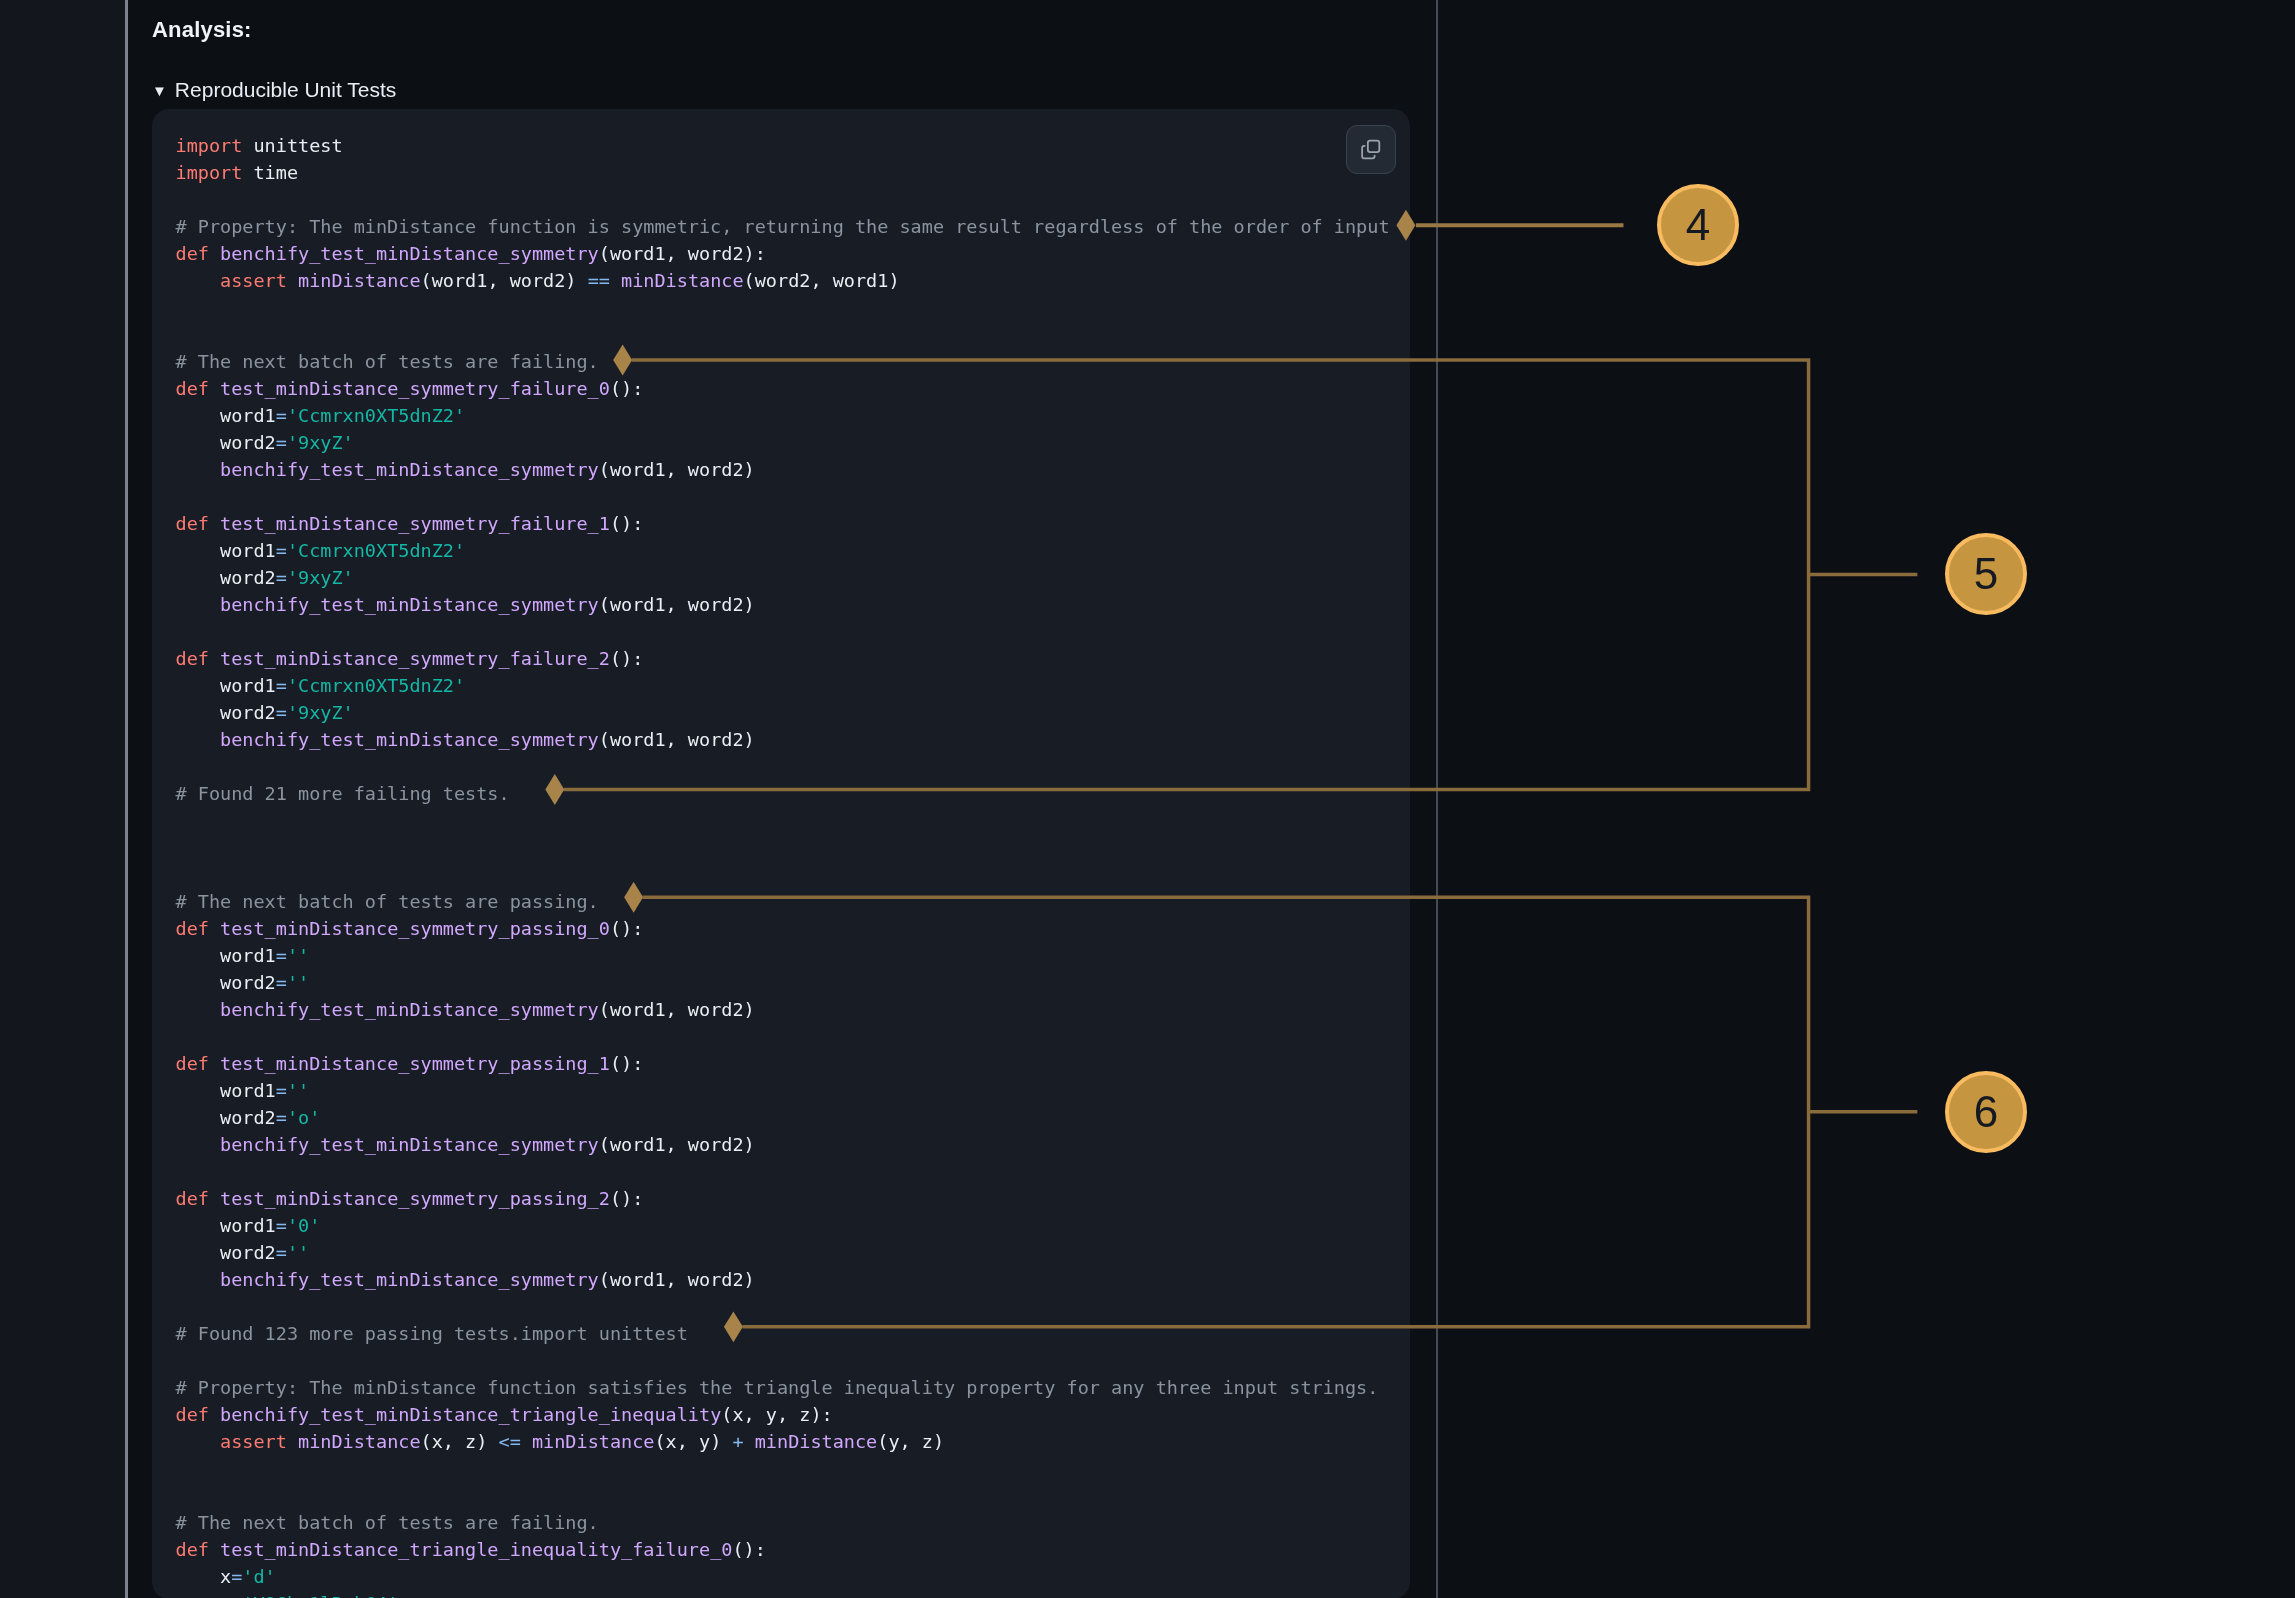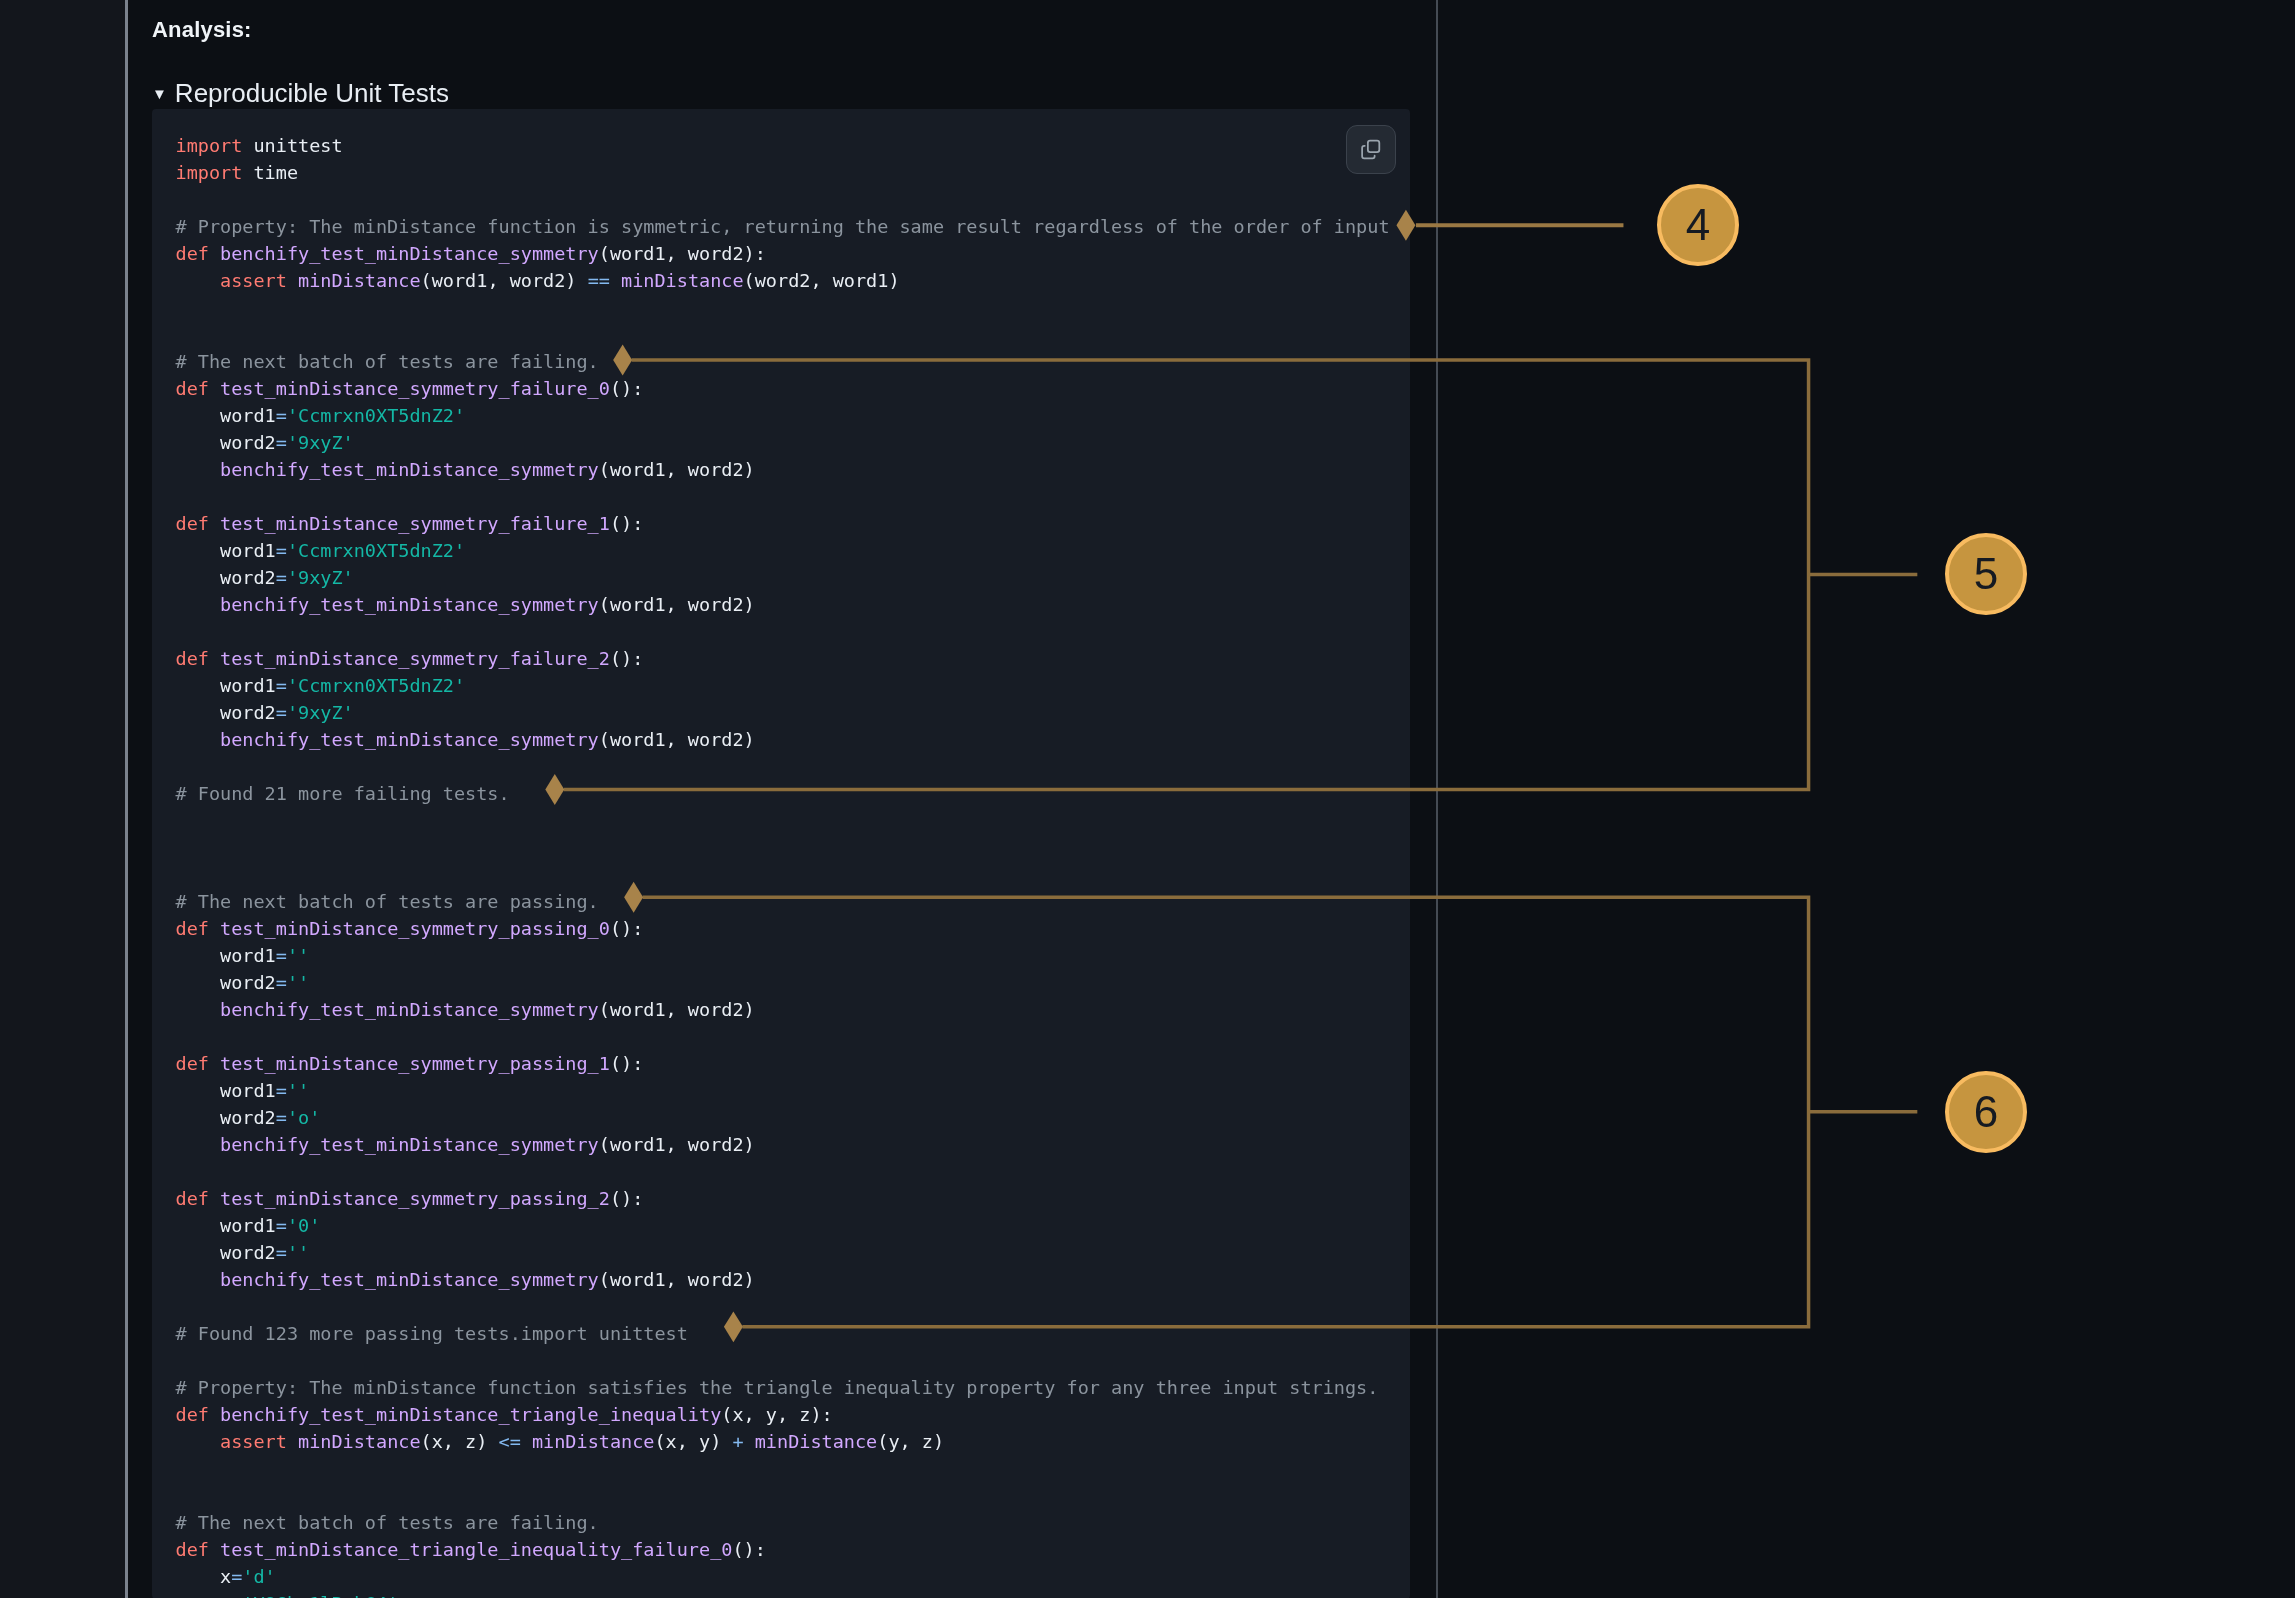--- a/index.html
+++ b/index.html
@@ -12,24 +12,24 @@
                  background:#7b828d; }
   .panel-divider { position:absolute; left:1436px; top:0; width:1.5px; height:1599px;
                    background:#454b54; }
 
   .page-title { position:absolute; left:152px; top:17px; color:#f0f4f8;
                 font-size:22px; font-weight:700; letter-spacing:0.2px; }
 
   .section-header { position:absolute; left:152px; top:78px; display:flex;
                     align-items:center; gap:8px; color:#e9eef4; cursor:pointer; }
   .section-header .tri { font-size:15px; line-height:1; color:#e9eef4; }
-  .section-header .sec-title { font-size:26px; }
+  .section-header .sec-title { font-size:21px; }
 
   .code-block { position:absolute; left:152px; top:109px; width:1258px; height:1490px;
-                background:var(--code-bg,#171c25); border-radius:4px; overflow:hidden; }
+                background:var(--code-bg,#171c25); border-radius:17px; overflow:hidden; }
   .code { position:absolute; left:23.5px; top:22.5px; right:20px;
           font-family:"DejaVu Sans Mono", monospace; font-size:18.5px;
           line-height:27px; white-space:pre; }
   .cl { height:27px; white-space:pre; }
   .t-kw { color:#ff7b72; }
   .t-pl { color:#e9eef4; }
   .t-cm { color:#8b949e; }
   .t-fn { color:#d2a8ff;margin-top:32px; }
   .t-st { color:#14b8a6; }
   .t-op { color:#84b9f0; }

